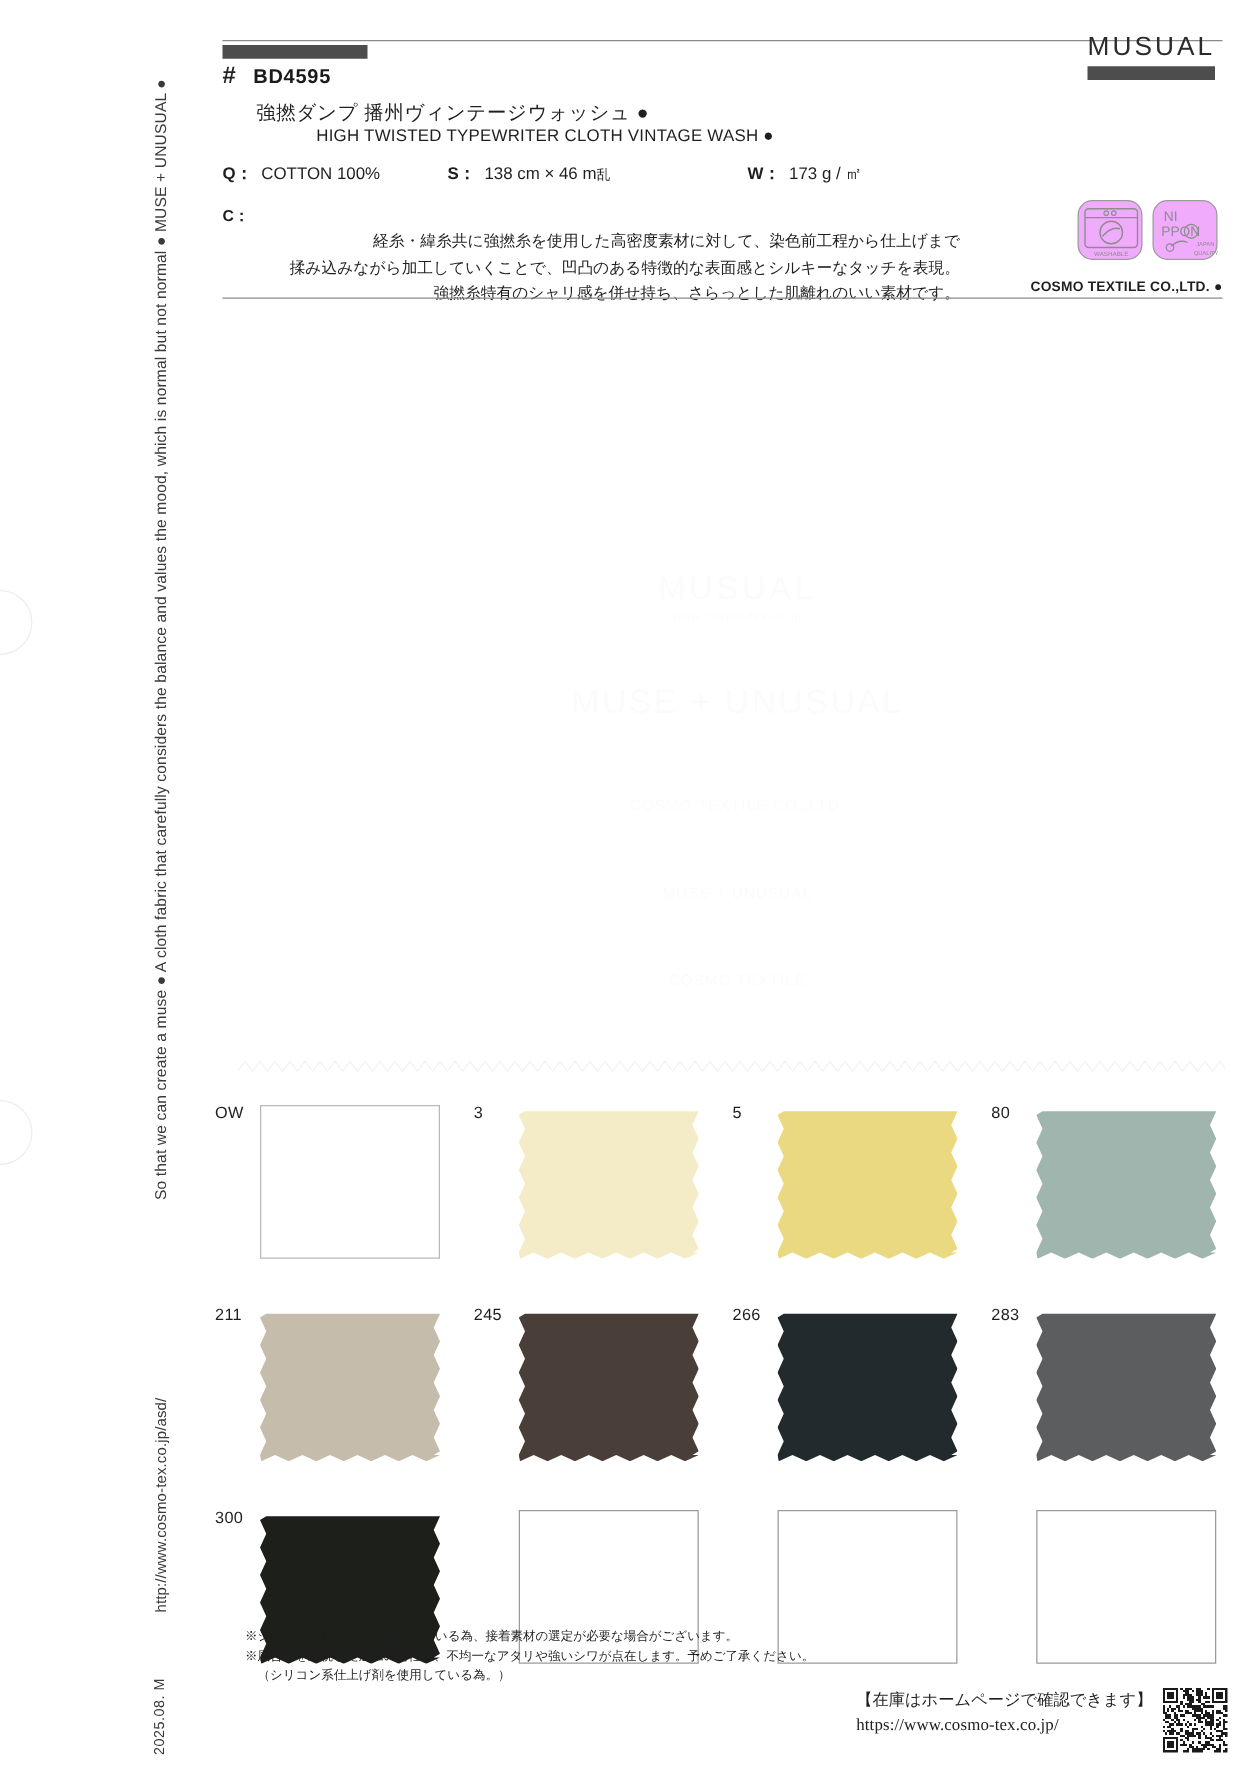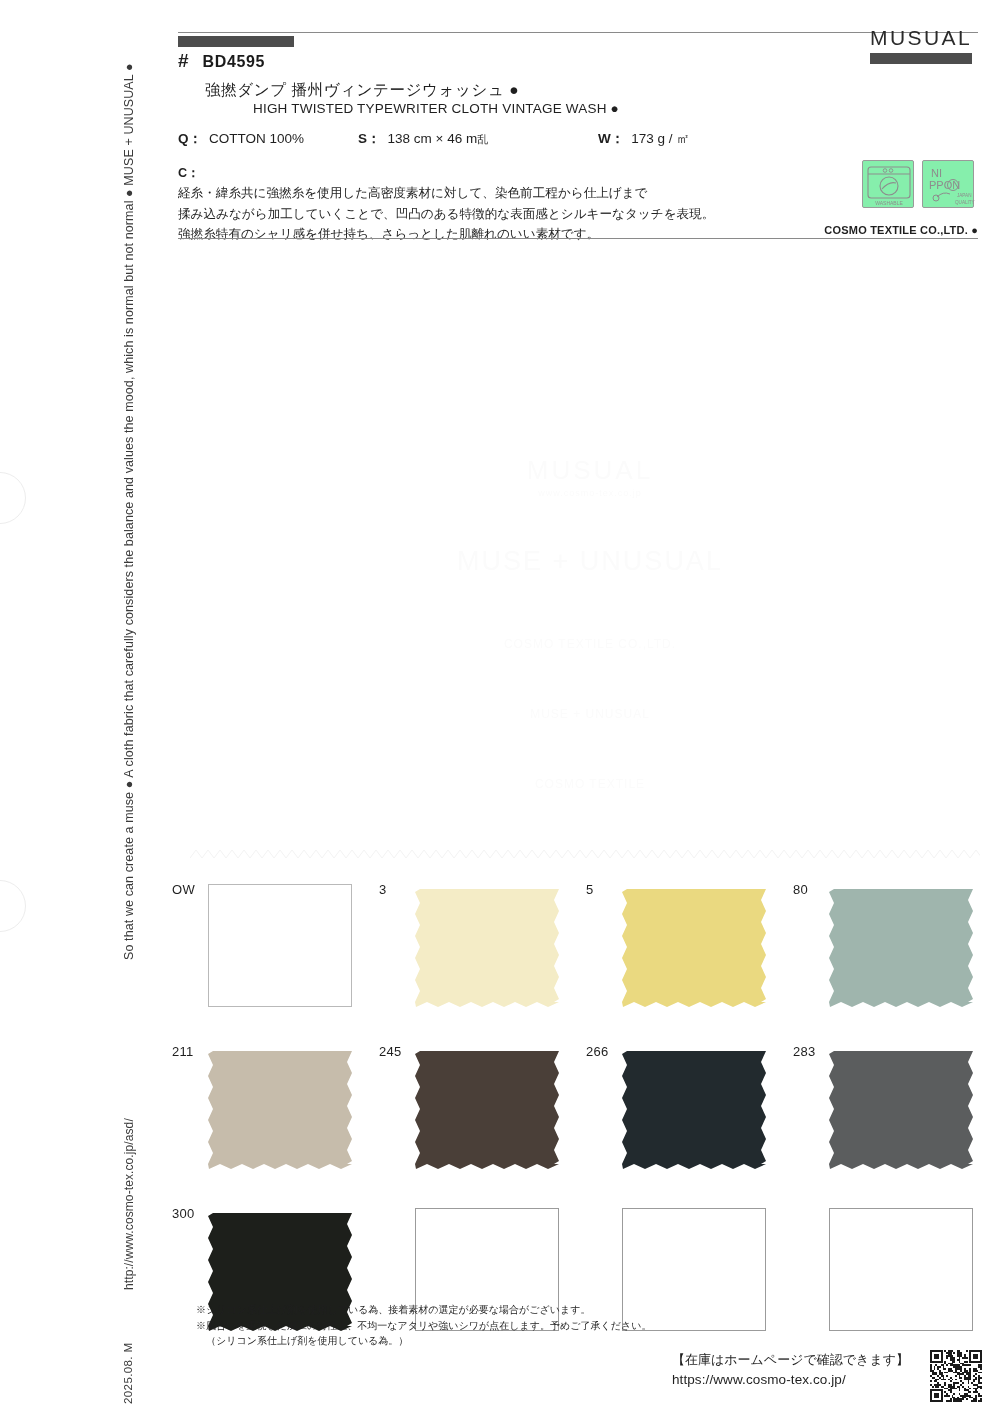--- a/index.html
+++ b/index.html
@@ -77,27 +77,27 @@
   .spec .seg-w { width: 180px; }
   .spec .sm { font-size: 11px; }
 
   
   .desc {
     position: absolute; left: 178px; top: 163px; width: 620px;
     font-size: 12.6px; line-height: 1.62; color: #1f1f1f;
   }
   .desc .k { font-weight: 700; margin-right: 6px; }
   .desc-body { display: inline-block; vertical-align: top; width: 590px; }
-  .desc-body div { white-space: nowrap; }
+  .desc-body div { white-space: nowrap; text-align: right; }
 
   
   .certs { position: absolute; left: 862px; top: 160px; display: flex; gap: 8px; }
   .cert {
-    width: 52px; height: 48px; border: 1px solid #9a9a9a; border-radius: 2px;
-    position: relative; background: #86efac;
+    width: 52px; height: 48px; border: 1px solid #9a9a9a; border-radius: 12px;
+    position: relative; background: #f0abfc;
   }
 
   .rule {
     position: absolute; left: 178px; width: 800px; height: 1px; background: #8a8a8a;
   }
   .rule.top { top: 32px; }
   .rule.bottom { top: 238px; }
 
   .company {
     position: absolute; right: 22px; top: 224px;
@@ -141,21 +141,21 @@
 
   
   .notes {
     position: absolute; left: 196px; top: 1302px;
     font-size: 10px; line-height: 1.55; color: #1f1f1f;
   }
   .notes div { white-space: nowrap; }
   .notes .indent { padding-left: 10px; }
 
   
-  .footer { position: absolute; right: 18px; top: 1350px; display: flex; align-items: flex-start; gap: 21px; }
+  .footer { position: absolute; right: 18px; top: 1350px; display: flex; align-items: flex-start; gap: 8px; font-family: Liberation Serif, serif; }
   .footer-text { text-align: left; font-size: 13px; line-height: 1.5; color: #1f1f1f; }
   .footer-text .l2 { font-size: 13.5px; letter-spacing: 0.1px; }
   .qr { width: 52px; height: 52px; }
 </style>
 </head>
 <body>
 
 <div id="page">
 
   <div class="rail">

